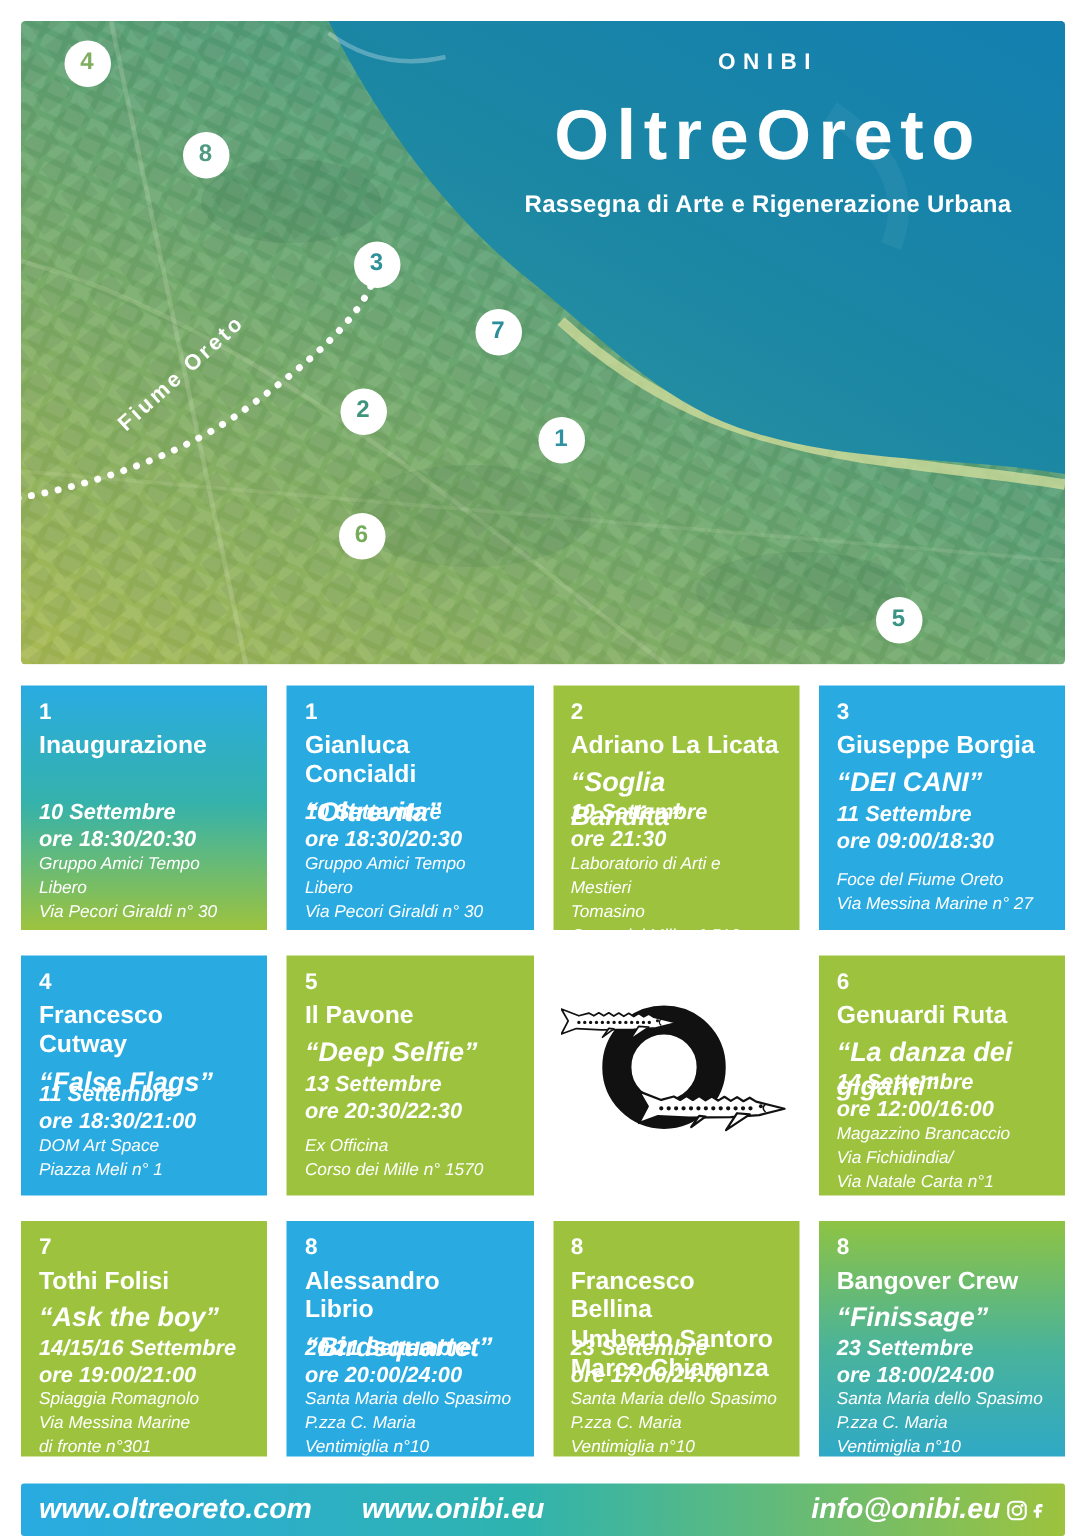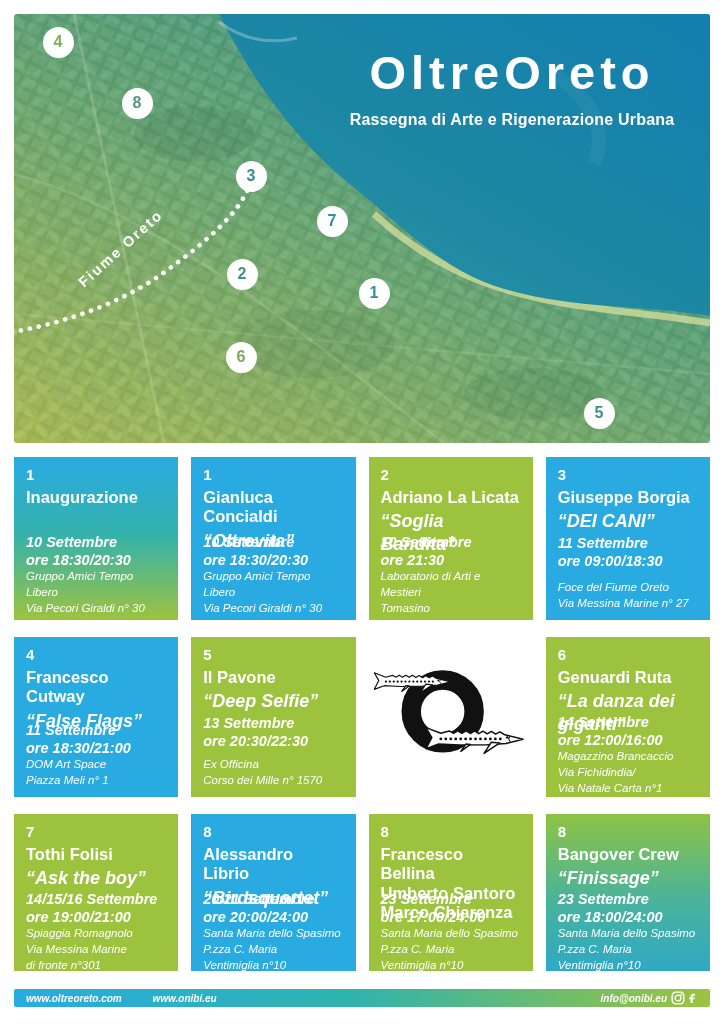--- a/index.html
+++ b/index.html
@@ -29,24 +29,24 @@
   .card.grad-gb{background:linear-gradient(180deg,#8ec343 0%,#49b39b 55%,#2fa9c6 100%);}
   .card.logo-card{background:#fff;align-items:center;justify-content:center;padding:0;}
   .card-num{font-size:15px;font-weight:700;line-height:1;margin-bottom:6px;}
   .card-head{min-height:44px;}
   .card-title{font-size:16.5px;font-weight:700;line-height:1.18;white-space:pre-line;}
   .card-sub{font-size:18px;font-weight:700;font-style:italic;line-height:1.25;margin-top:3px;}
   .card-when{font-size:14.5px;font-weight:700;font-style:italic;line-height:1.22;margin-top:2px;}
   .card-where{font-size:11.5px;font-weight:400;font-style:italic;line-height:1.38;margin-top:auto;white-space:pre-line;padding-bottom:4px;}
   
   .footer{
-    margin-top:18px;height:18px;border-radius:2px;
+    margin-top:18px;height:35px;border-radius:2px;
     background:linear-gradient(90deg,#29abe2 0%,#2fb3ae 48%,#9dc33e 100%);
     display:flex;align-items:center;justify-content:space-between;
-    padding:0 12px;color:#fff;font-style:italic;font-weight:700;font-size:10px;
+    padding:0 12px;color:#fff;font-style:italic;font-weight:700;font-size:19px;
   }
   .footer-left span{margin-right:28px;}
   .footer-right{display:flex;align-items:center;font-style:italic;}
   .footer-right .mail{margin-right:4px;}
 </style>
 </head>
 <body>
 
 <div class="poster">
 
@@ -81,20 +81,21 @@
       <ellipse cx="520" cy="380" rx="70" ry="26" fill="rgba(10,70,50,0.09)"></ellipse>
       <path d="M360 200 C420 255 480 278 560 291 C615 299 660 303 696 309" stroke="rgba(222,228,160,0.7)" stroke-width="7" fill="none"></path>
       <path d="M205 0 C240 70 285 130 338 172 C388 212 425 252 478 271 C550 296 625 290 696 302 L696 0 Z" fill="url(#seaG)"></path>
       <path d="M205 8 q35 26 78 16" stroke="rgba(255,255,255,0.28)" stroke-width="3" fill="none"></path>
       <path d="M540 60 q60 40 40 90" stroke="rgba(255,255,255,0.05)" stroke-width="14" fill="none"></path>
       <path d="M-2 318 C52 309 112 287 152 257 C192 228 226 199 236 170" stroke="#ffffff" stroke-width="4.6" stroke-dasharray="0.1 9" stroke-linecap="round" fill="none"></path>
       <text x="70" y="274" transform="rotate(-42 70 274)" font-size="14.5" font-weight="600" letter-spacing="2" fill="#ffffff">Fiume Oreto</text>
     </svg>
 
     <div class="map-title">
+      <div class="brand">ONIBI</div>
       <div class="big-title">OltreOreto</div>
       <div class="tagline">Rassegna di Arte e Rigenerazione Urbana</div>
     </div>
 
     <div id="markers">
         <div class="marker" style="left: 28.5px; top: 12.5px; color: rgb(127, 174, 94);">4</div>
         <div class="marker" style="left: 107.5px; top: 73.5px; color: rgb(79, 154, 128);">8</div>
         <div class="marker" style="left: 221.5px; top: 146.5px; color: rgb(47, 144, 151);">3</div>
         <div class="marker" style="left: 302.5px; top: 191.5px; color: rgb(43, 142, 155);">7</div>
         <div class="marker" style="left: 212.5px; top: 244.5px; color: rgb(63, 149, 124);">2</div>

